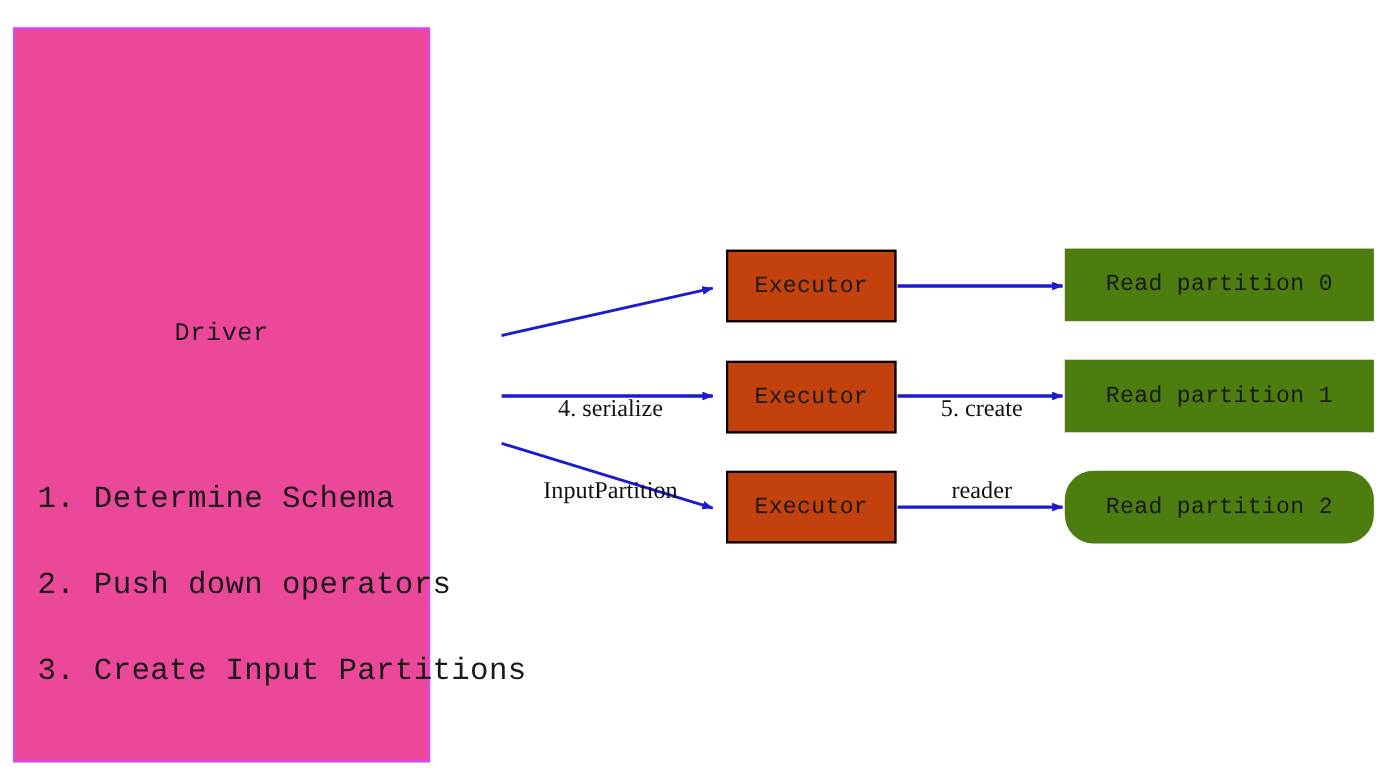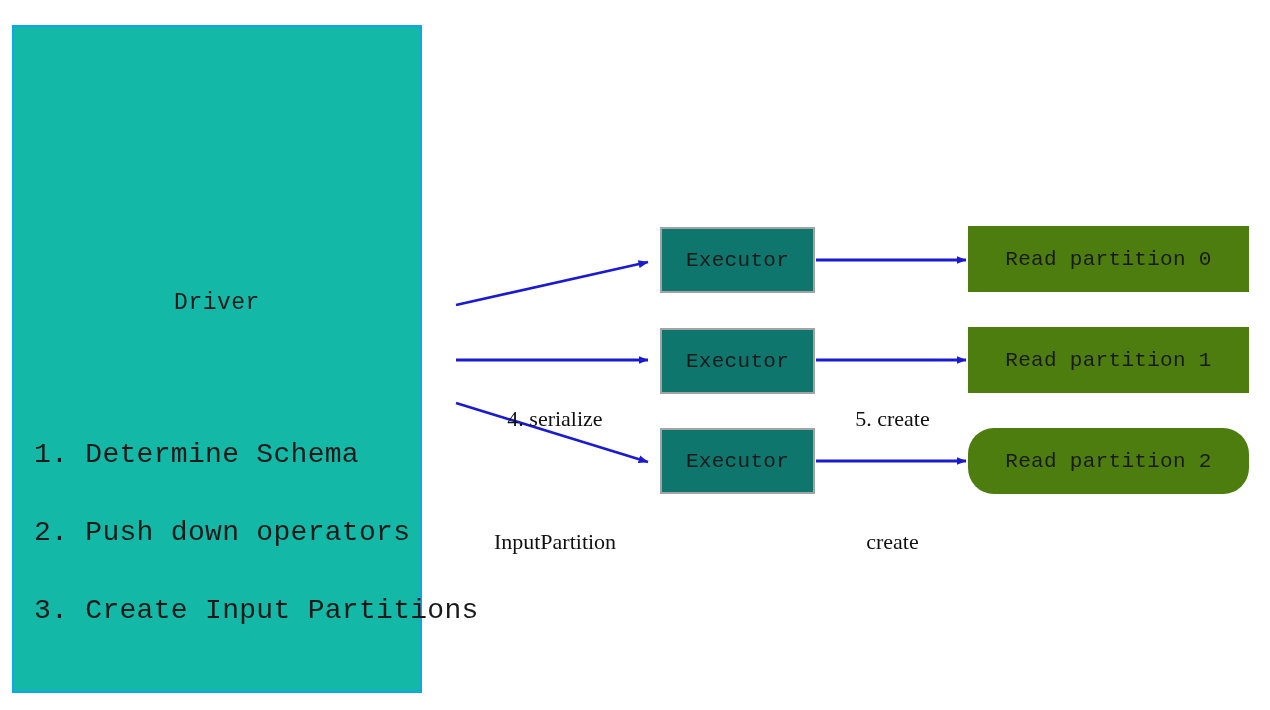--- a/index.html
+++ b/index.html
@@ -14,24 +14,24 @@
     background: #ffffff;
     overflow: hidden;
     font-family: "Liberation Mono", "DejaVu Sans Mono", monospace;
   }
 
   
   .driver-box {
     position: absolute;
     left: 12px;
     top: 25px;
-    width: 410px;
+    width: 379px;
     height: 668px;
-    border: 2px solid #0ea5e9;
-    background: #14b8a6;
+    border: 2px solid #d946ef;
+    background: #ec4899;
     box-sizing: border-box;
   }
   .driver-title {
     position: absolute;
     left: 0;
     right: 0;
     top: 263px;
     text-align: center;
     font-family: "Liberation Mono", "DejaVu Sans Mono", monospace;
     font-size: 23px;
@@ -51,22 +51,22 @@
     white-space: pre;
   }
   .driver-steps div { white-space: pre; }
 
   
   .executor-box {
     position: absolute;
     left: 660px;
     width: 155px;
     height: 66px;
-    border: 2px solid #a3a3a3;
-    background: #0f766e;
+    border: 2px solid #000000;
+    background: #c2410c;
     box-sizing: border-box;
     display: flex;
     align-items: center;
     justify-content: center;
   }
   .executor-box .label {
     font-family: "Liberation Mono", "DejaVu Sans Mono", monospace;
     font-size: 21px;
     color: #1a1a1a;
     letter-spacing: 0.3px;
@@ -122,21 +122,21 @@
   .label-serialize {
     left: 455px;
     top: 308px;
     width: 200px;
   }
   .label-create {
     left: 820px;
     top: 308px;
     width: 145px;
   }
-  .arrow-label div { white-space: pre; margin-top: 48px; }
+  .arrow-label div { white-space: pre; }
 </style>
 </head>
 <body>
 
 <div id="canvas">
 
   <svg id="arrows" viewBox="0 0 1270 710" width="1270" height="710">
     <defs>
       <marker id="bluehead" markerWidth="10" markerHeight="8" refX="9.5" refY="4" orient="auto" markerUnits="userSpaceOnUse">
         <path d="M0,0 L10,4 L0,8 Z" fill="#1a1ad0"></path>
@@ -185,16 +185,16 @@
     <span class="label">Read partition 2</span>
   </div>
 
   <div class="arrow-label label-serialize">
     <div>4. serialize</div>
     <div>InputPartition</div>
   </div>
 
   <div class="arrow-label label-create">
     <div>5. create</div>
-    <div>create</div>
+    <div>reader</div>
   </div>
 
 </div>
 
 </body></html>

